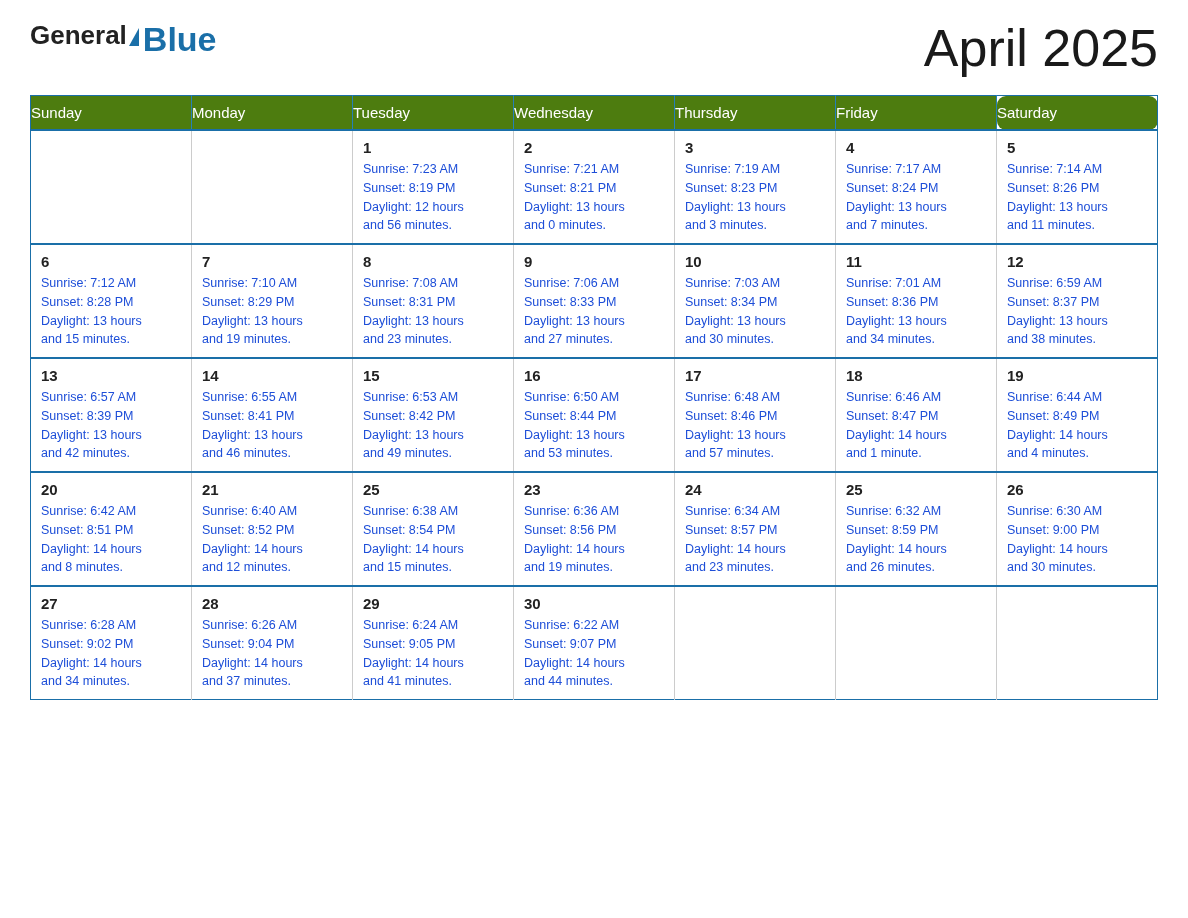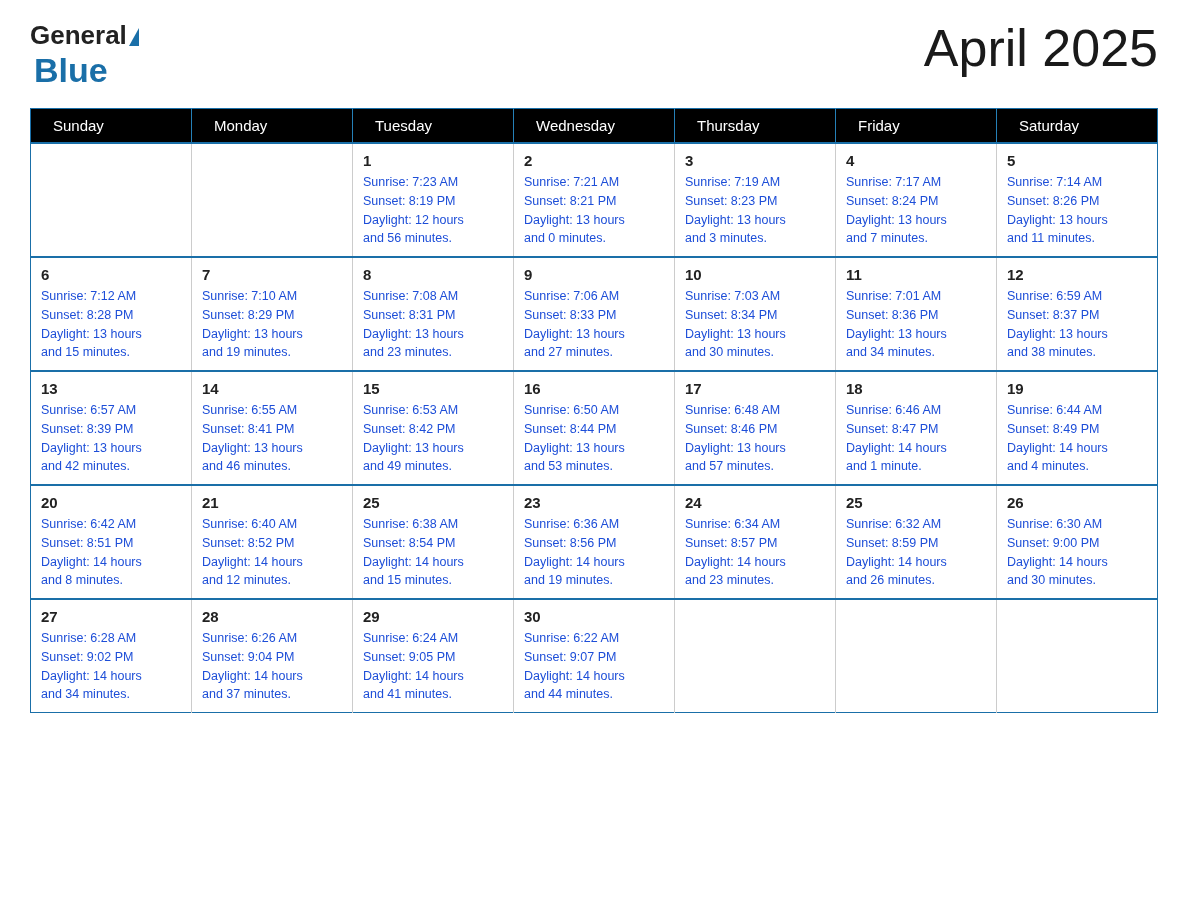--- a/index.html
+++ b/index.html
@@ -11,21 +11,21 @@
       min-height: 918px;
     }
     .header {
       display: flex;
       justify-content: space-between;
       align-items: flex-start;
       margin-bottom: 18px;
     }
     .logo {
       display: flex;
-      flex-direction: column;
+      flex-direction: row;
       align-items: flex-start;
       text-align: right;
     }
     .logo-text {
       display: flex;
       align-items: center;
       font-size: 26px;
       font-weight: bold;
       color: #1a1a1a;
     }
@@ -58,30 +58,31 @@
       font-size: 22px;
       font-weight: normal;
       color: #1a1a1a;
     }
     .calendar {
       width: 100%;
       border-collapse: collapse;
       border: 1px solid #1a6fa8;
     }
     .calendar thead tr th {
-      background-color: #000000;
+      background-color: #4d7c0f;
       color: #fff;
       font-size: 15px;
       font-weight: normal;
-      padding: 8px 22px;
+      padding: 8px 0;
       text-align: left;
       border-right: 1px solid #2580b8;
     }
     .calendar thead tr th:last-child {
       border-right: none;
+      border-radius: 9px;
     }
     .calendar tbody tr td {
       vertical-align: top;
       padding: 8px 10px;
       border-top: 2px solid #1a6fa8;
       border-right: 1px solid #ccc;
       font-size: 13px;
       color: #222;
       width: 14.28%;
       min-height: 90px;

